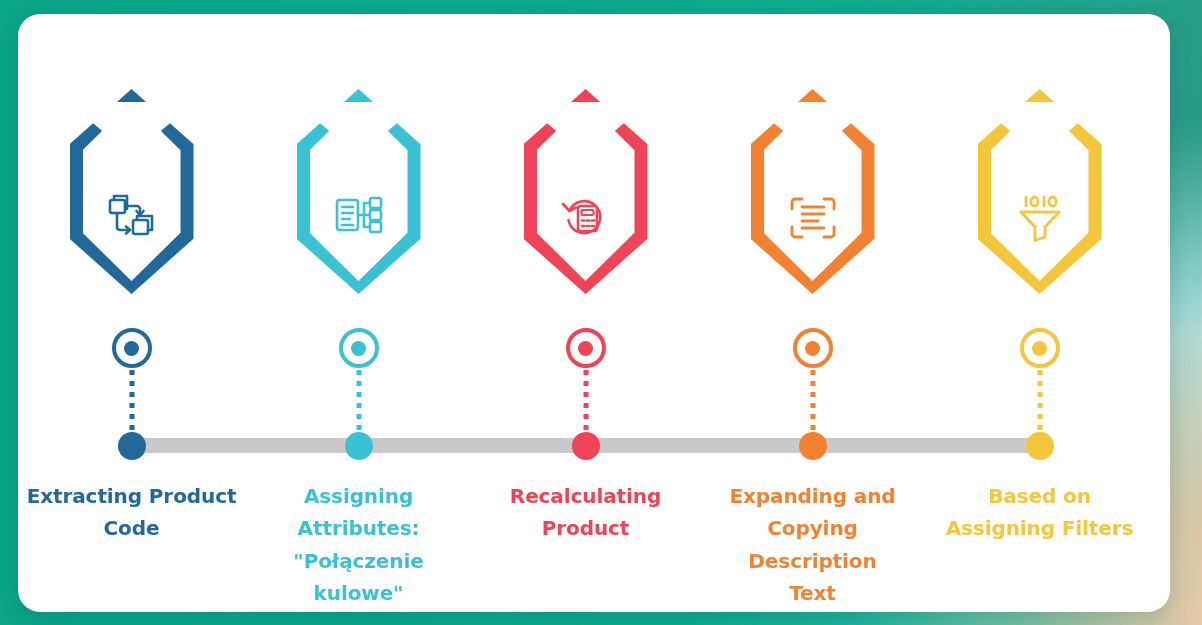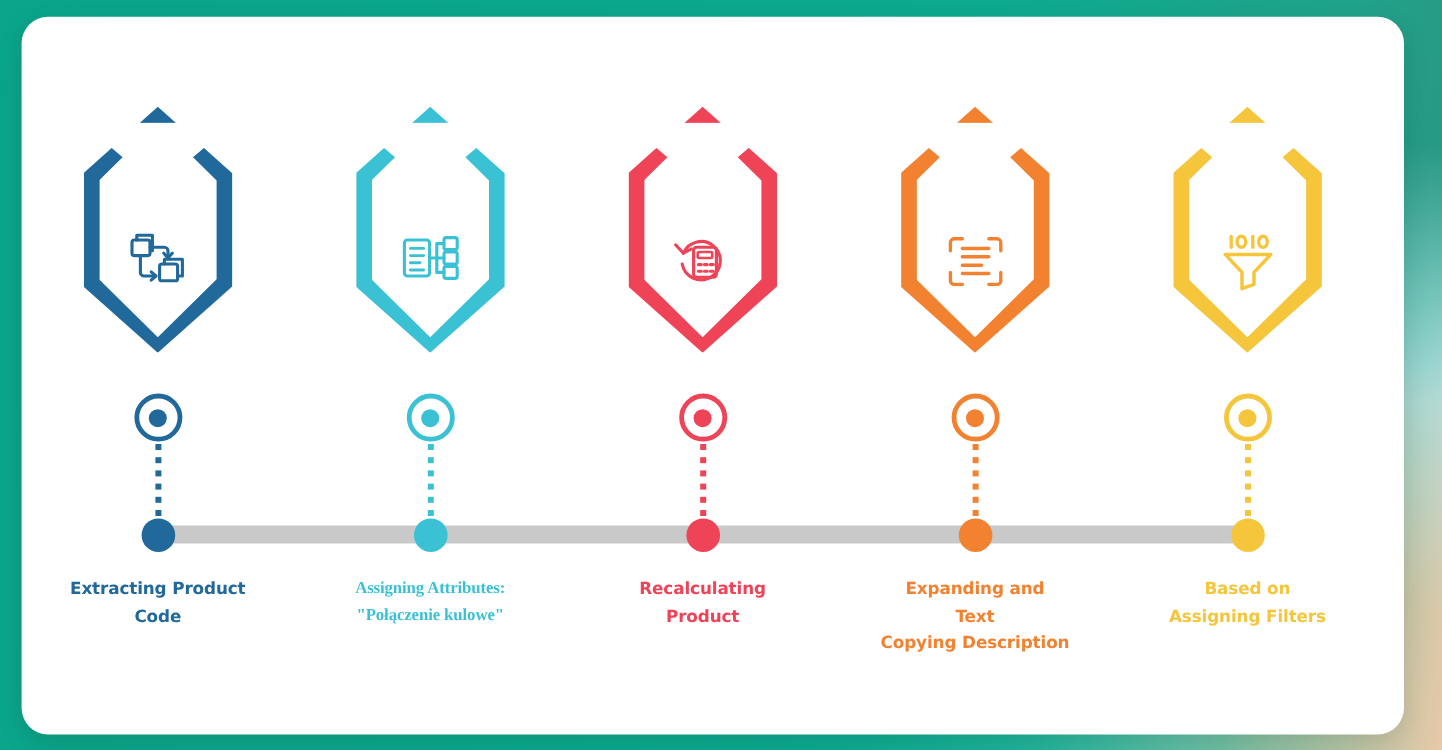--- a/index.html
+++ b/index.html
@@ -119,21 +119,21 @@
     width:928px; height:15px; border-radius:8px;
     background:#c9c9c9;
     z-index:1;
   }
 
   
   .caption{
     position:absolute; left:0; top:466px; width:100%;
     padding:0 6px;
     text-align:center;
-    font-size:14px; font-weight:bold; line-height:1.62;
+    font-size:20px; font-weight:bold; line-height:1.62;
     letter-spacing:-.1px;
   }
 </style>
 </head>
 <body>
 
 <div id="bg-photo"></div>
 <div id="bg-tint"></div>
 
 <div id="card">
@@ -207,21 +207,21 @@
       </div>
       <div class="dotline" style="color:#3bc1d4;">
         <i></i>
           <i></i>
           <i></i>
           <i></i>
           <i></i>
           <i></i>
       </div>
       <div class="node" style="color:#3bc1d4;"></div>
-      <div class="caption" style="color:#3bc1d4;font-family:Liberation Serif, serif;">
+      <div class="caption" style="color:#3bc1d4;">
         <div>Assigning Attributes:</div>
         <div>"Połączenie kulowe"</div>
       </div>
     </div>
 
     <div class="step" style="left:454px;">
       <div class="badge-wrap">
         <div class="hex" style="background:#ef4358;">
           <div class="hex-inner"></div>
           <div class="notch"></div>
@@ -283,22 +283,22 @@
         <i></i>
           <i></i>
           <i></i>
           <i></i>
           <i></i>
           <i></i>
       </div>
       <div class="node" style="color:#f28230;"></div>
       <div class="caption" style="color:#f28230;">
         <div>Expanding and</div>
+        <div>Copying Description</div>
         <div>Text</div>
-        <div>Copying Description</div>
       </div>
     </div>
 
     <div class="step" style="left:908px;">
       <div class="badge-wrap">
         <div class="hex" style="background:#f5c63c;">
           <div class="hex-inner"></div>
           <div class="notch"></div>
         </div>
         <div class="letter">E</div>

